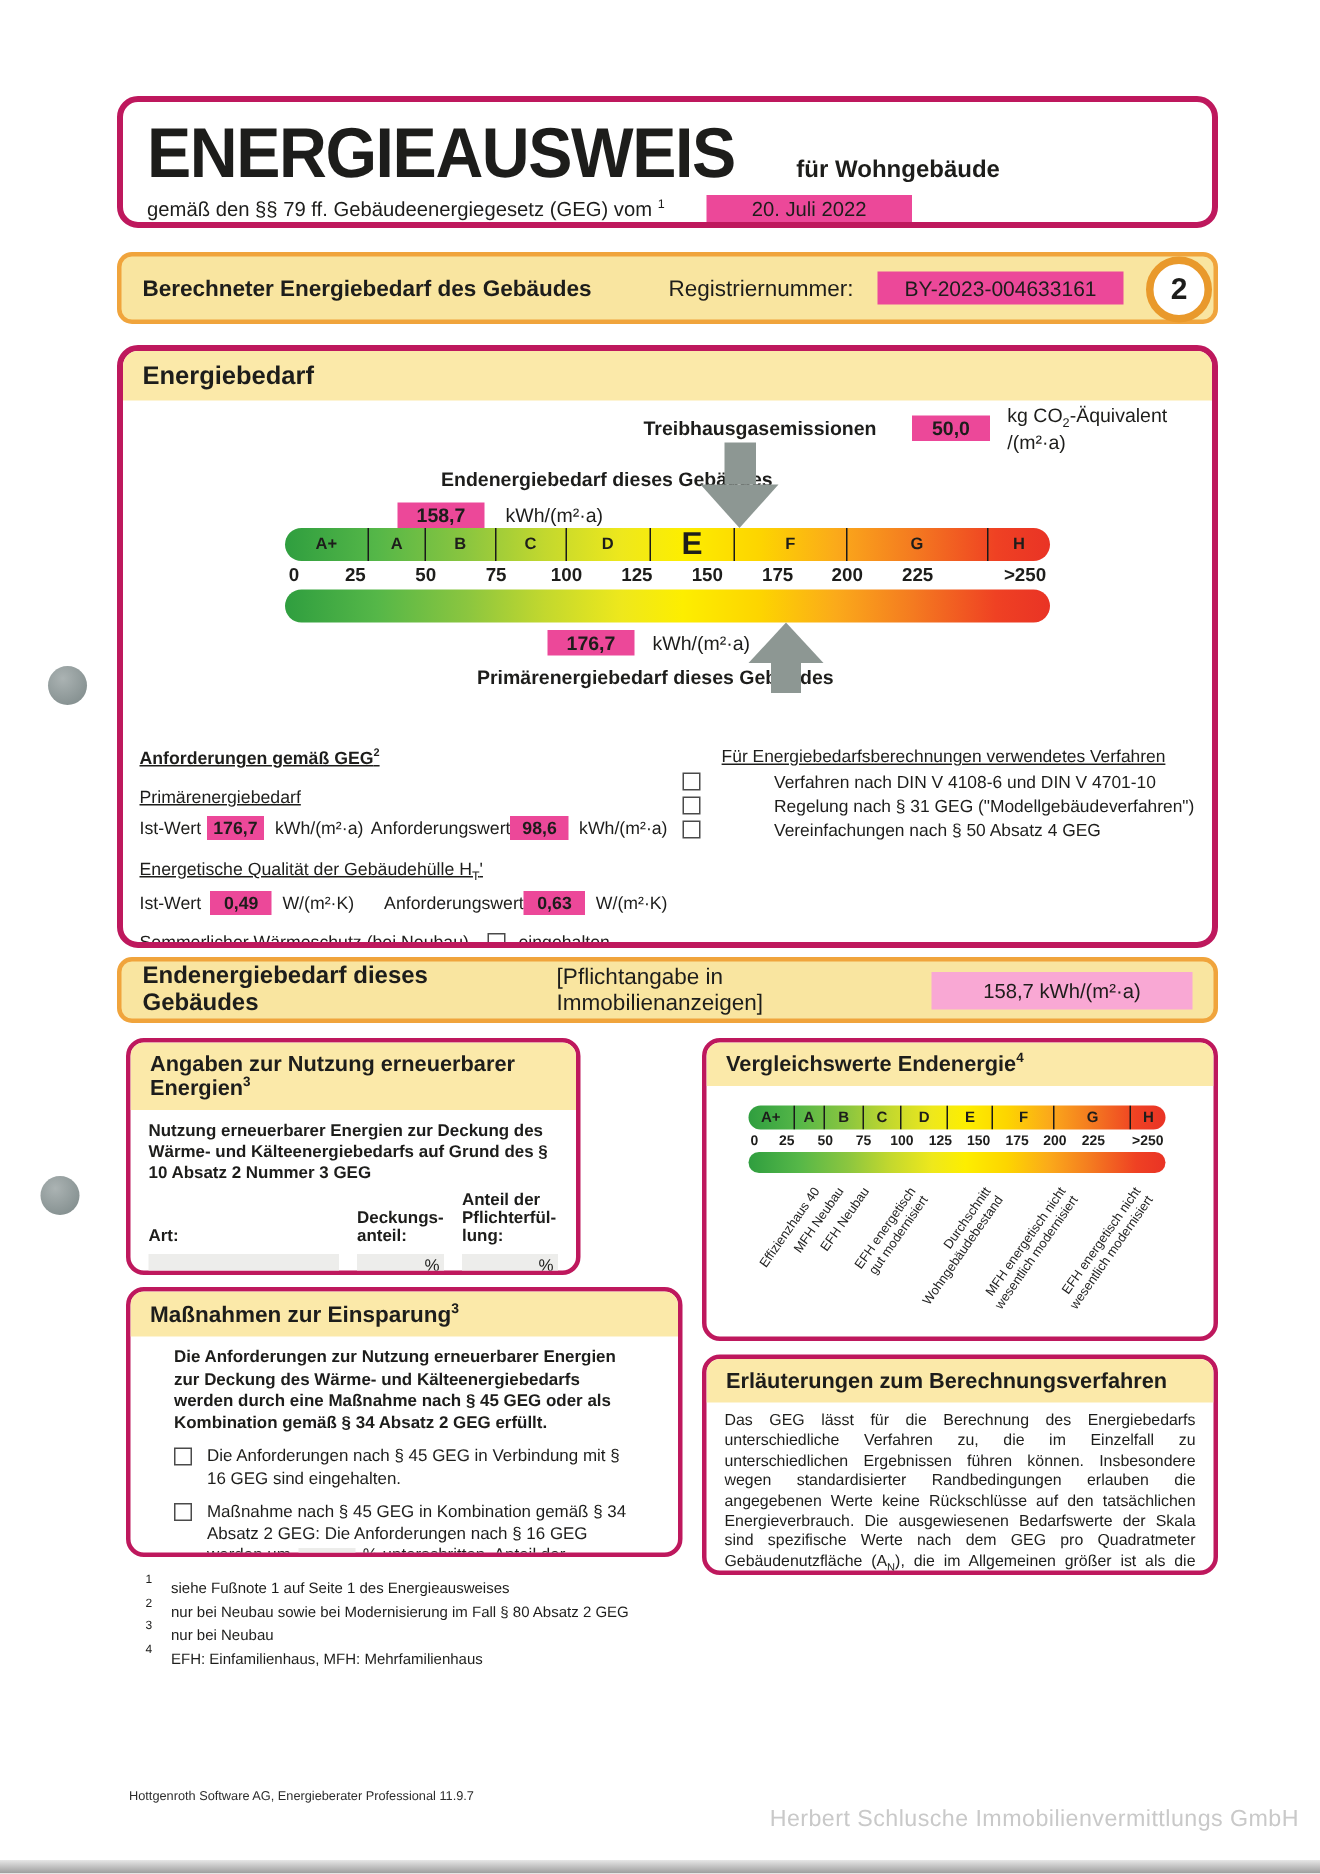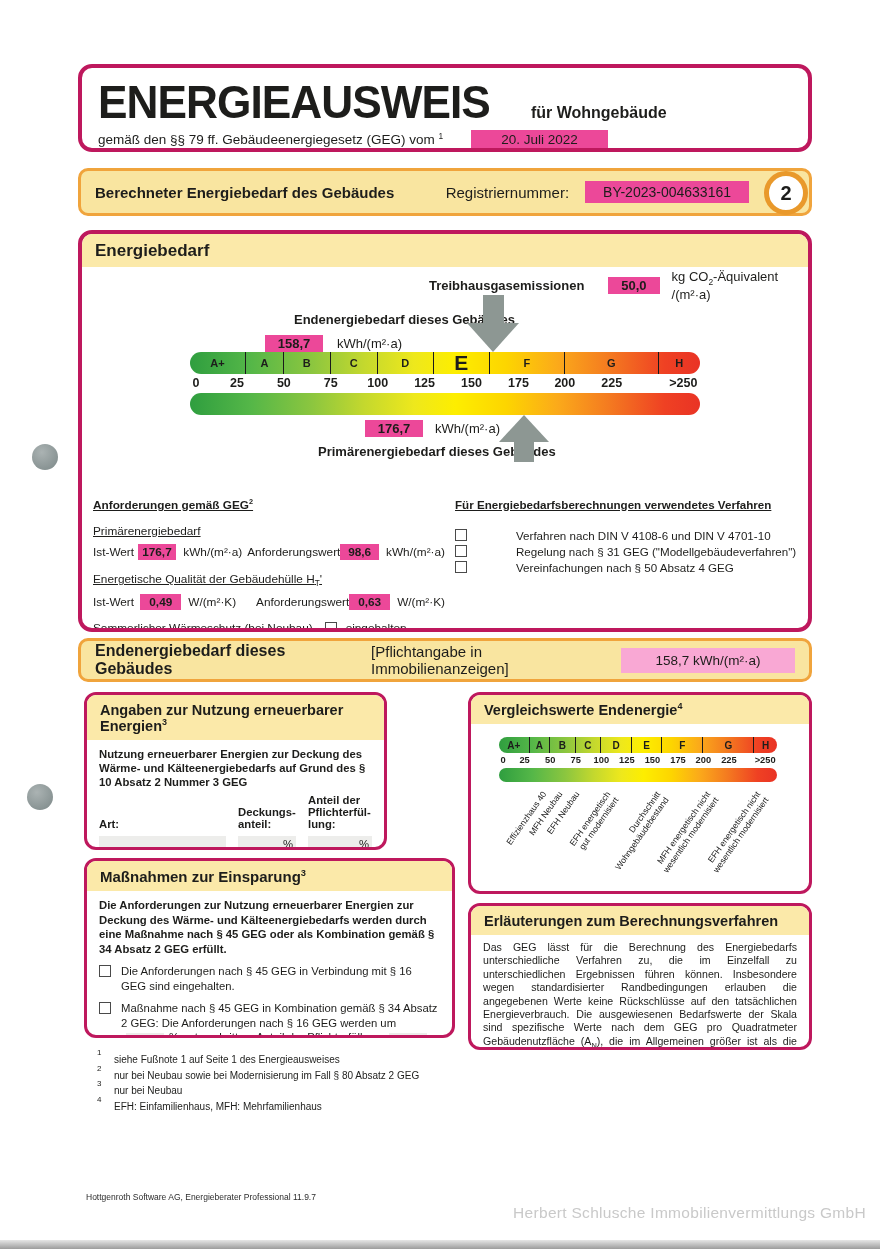--- a/index.html
+++ b/index.html
@@ -77,21 +77,21 @@
   .val-row{display:flex;align-items:center;margin-top:6px;}
   .val-row .l1{width:60px;}
   .val-row .value-box{width:52px;font-weight:bold;padding:1px 0;}
   .val-row .un1{width:86px;margin-left:7px;}
   .val-row .l2{width:118px;}
   .val-row .un2{margin-left:7px;}
   .summer-row{display:flex;align-items:center;margin-top:11px;}
   .summer-row .checkbox{margin-left:12px;}
   .summer-row .cl{margin-left:9px;}
   .verf-col{position:absolute;left:373px;top:231px;width:348px;font-size:11.6px;}
-  .verf-col .h1{font-weight:bold;margin-bottom:18px;}
+  .verf-col .h1{font-weight:normal;margin-bottom:4px;text-align:center;}
   .chk-row{display:flex;align-items:flex-start;margin-top:3px;line-height:13px;gap:40px;}
   .checkbox{width:12px;height:12px;border:1.4px solid #4a4a4a;background:#fff;
      flex:none;display:inline-block;position:relative;box-sizing:border-box;}
   .checkbox.checked::before,.checkbox.checked::after{content:"";position:absolute;
      left:-4px;top:4px;width:18px;height:1.8px;background:#222;}
   .checkbox.checked::before{transform:rotate(35deg);}
   .checkbox.checked::after{transform:rotate(-35deg);}
   .chk-row .chk-label{margin-left:9px;}
   
   .band-pflicht{left:78px;top:638px;width:734px;height:44px;}
@@ -105,21 +105,21 @@
   .ern-content{padding:7px 12px 0;font-size:11.3px;}
   .ern-intro{font-weight:bold;line-height:14px;}
   .ern-table{display:grid;grid-template-columns:1fr 58px 64px;column-gap:12px;
      margin-top:5px;align-items:end;}
   .ern-table .ch{font-weight:bold;white-space:pre-line;line-height:12px;padding-bottom:2px;}
   .ern-table .field{background:#ededeb;border-bottom:1.2px solid #8a8a88;height:16px;margin-top:4px;}
   .ern-table .pct{background:#ededeb;border-bottom:1.2px solid #8a8a88;height:16px;margin-top:4px;
      text-align:right;padding-right:3px;line-height:16px;}
   .mas-box{left:84px;top:858px;width:371px;height:180px;}
   .mas-box .box-head{font-size:15px;}
-  .mas-content{padding:7px 12px 0;font-size:11.3px;line-height:14.5px;}
+  .mas-content{padding:7px 29px 0;font-size:11.3px;line-height:14.5px;}
   .mas-intro{font-weight:bold;}
   .mas-opt{display:flex;align-items:flex-start;margin-top:8px;}
   .mas-opt .checkbox{margin-top:1px;}
   .mas-opt .txt{margin-left:10px;}
   .gapbox{display:inline-block;width:38px;height:10px;background:#ececea;vertical-align:middle;margin:0 5px;}
   
   .ver-box{left:468px;top:692px;width:344px;height:202px;}
   .ver-box .box-head{font-size:14.5px;}
   .ver-content{position:relative;height:166px;}
   .mini-scale{position:absolute;left:28px;top:13px;width:278px;}

